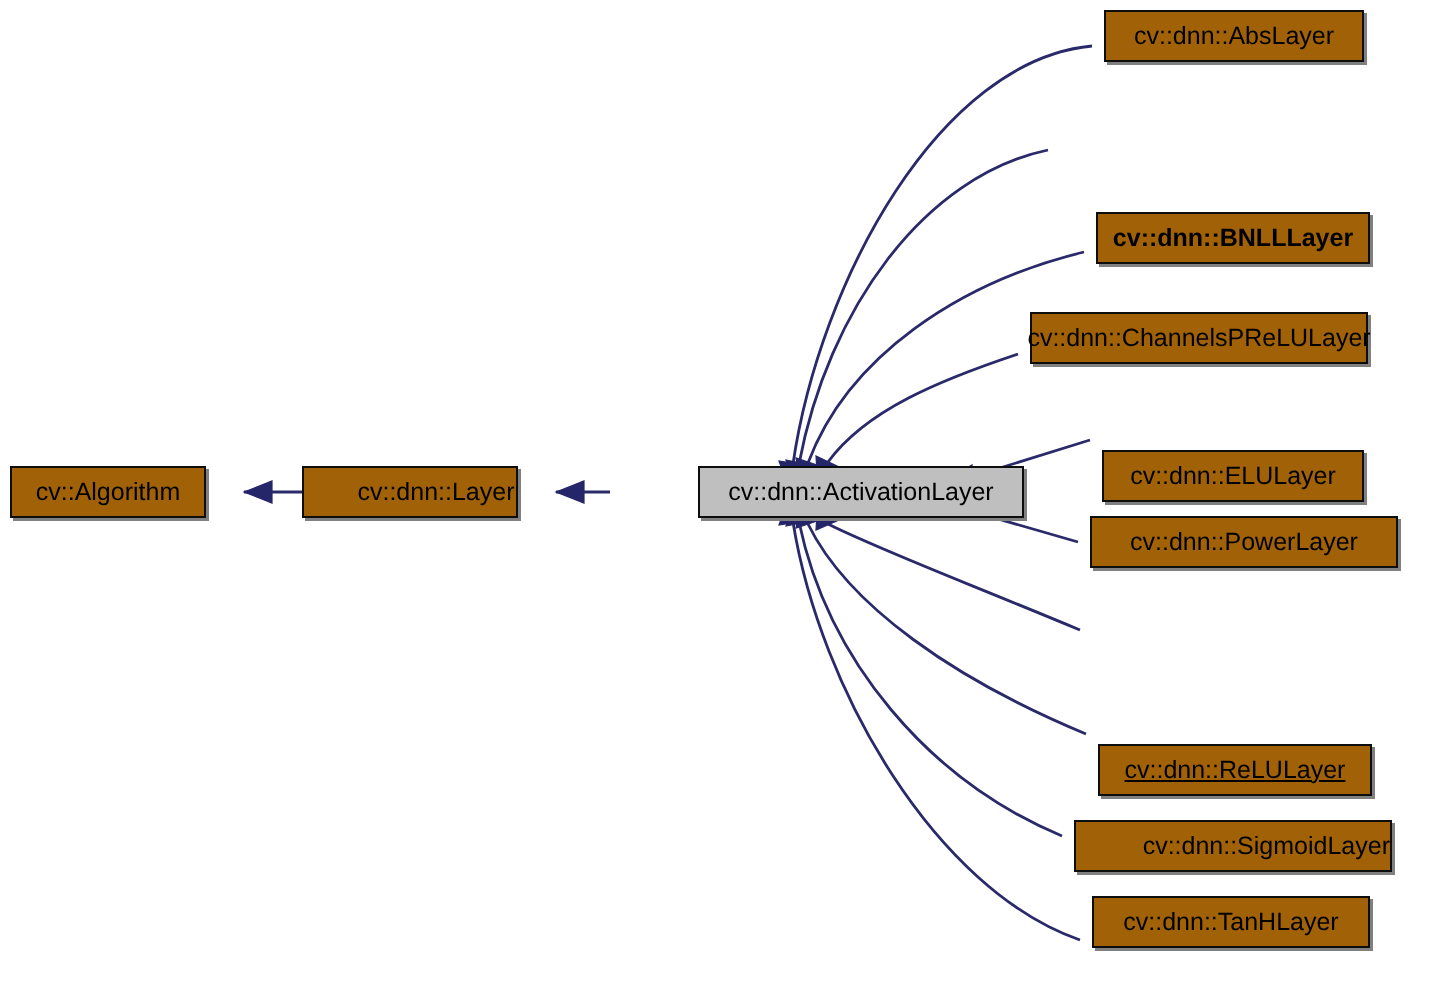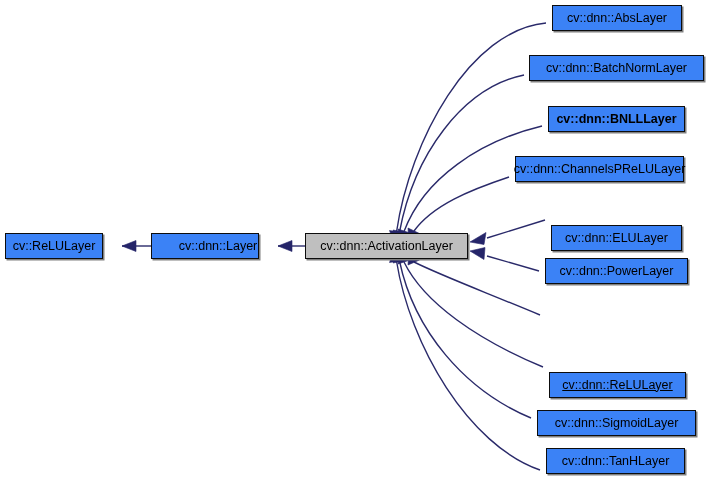--- a/index.html
+++ b/index.html
@@ -29,29 +29,30 @@
   }
   .arrow-head {
     fill: #252569;
     stroke: #252569;
     stroke-width: 0.6px;
   }
   .node-box {
     position: absolute;
     box-sizing: border-box;
     border: 1px solid #0d0d0d;
-    background: #3b82f6;
+    background: #a16207;
     box-shadow: 1.5px 1.5px 0 0 #808080;
     display: flex;
     align-items: center;
     justify-content: center;
     white-space: nowrap;
   }
   .node-box.is-current {
     background: #bfbfbf;
+    margin-left: 44px;
   }
   .node-label {
     font-family: "Liberation Sans", sans-serif;
     font-size: 12.5px;
     line-height: 1;
     color: #000000;
     letter-spacing: 0px;
     user-select: none;
   }
 </style>
@@ -118,49 +119,46 @@
     </g>
 
     <g>
       <path class="edge-path" d="M 540,470 C 468,445 410,345 396.5,261"></path>
       <polygon class="arrow-head" points="395,247 402,260.5 389.5,262.5"></polygon>
     </g>
 
   </svg>
 
   <div class="node-box" style="left: 5px; top: 233px; width: 98px; height: 26px;">
-    <span class="node-label">cv::ReLULayer</span>
+    <span class="node-label">cv::Algorithm</span>
   </div>
   <div class="node-box" style="left: 151px; top: 233px; width: 108px; height: 26px; padding-left: 26px;">
     <span class="node-label">cv::dnn::Layer</span>
   </div>
   <div class="node-box is-current" style="left: 305px; top: 233px; width: 163px; height: 26px;">
     <span class="node-label">cv::dnn::ActivationLayer</span>
   </div>
   <div class="node-box" style="left: 552px; top: 5px; width: 130px; height: 26px;">
     <span class="node-label">cv::dnn::AbsLayer</span>
   </div>
-  <div class="node-box" style="left: 529px; top: 55px; width: 175px; height: 26px;">
-    <span class="node-label">cv::dnn::BatchNormLayer</span>
-  </div>
   <div class="node-box" style="left: 548px; top: 106px; width: 137px; height: 26px; font-weight: bold;">
     <span class="node-label">cv::dnn::BNLLLayer</span>
   </div>
   <div class="node-box" style="left: 515px; top: 156px; width: 169px; height: 26px;">
     <span class="node-label">cv::dnn::ChannelsPReLULayer</span>
   </div>
   <div class="node-box" style="left: 551px; top: 207px; width: 131px; height: 26px; margin-top: 18px;">
     <span class="node-label">cv::dnn::ELULayer</span>
   </div>
-  <div class="node-box" style="left: 545px; top: 258px; width: 143px; height: 26px;">
+  <div class="node-box" style="left: 545px; top: 258px; width: 154px; height: 26px;">
     <span class="node-label">cv::dnn::PowerLayer</span>
   </div>
   <div class="node-box" style="left: 549px; top: 372px; width: 137px; height: 26px; text-decoration: underline;">
     <span class="node-label">cv::dnn::ReLULayer</span>
   </div>
-  <div class="node-box" style="left: 537px; top: 410px; width: 159px; height: 26px;">
+  <div class="node-box" style="left: 537px; top: 410px; width: 159px; height: 26px; justify-content: flex-end;">
     <span class="node-label">cv::dnn::SigmoidLayer</span>
   </div>
   <div class="node-box" style="left: 546px; top: 448px; width: 139px; height: 26px;">
     <span class="node-label">cv::dnn::TanHLayer</span>
   </div>
 
 </div>
 
 </body></html>

